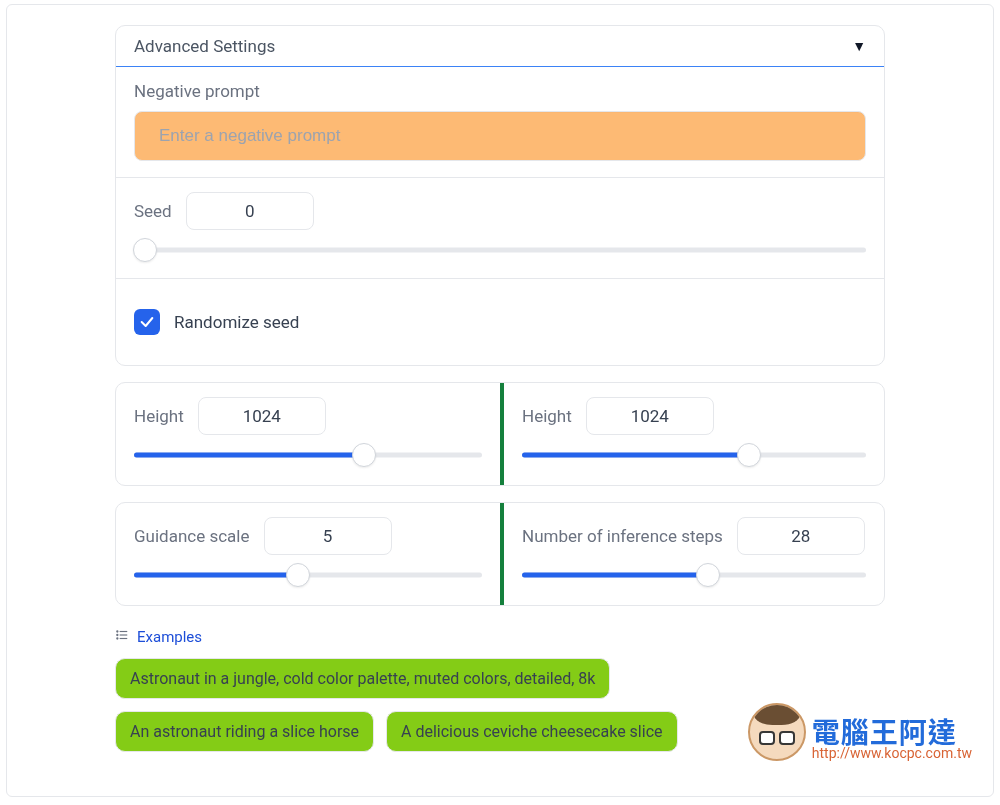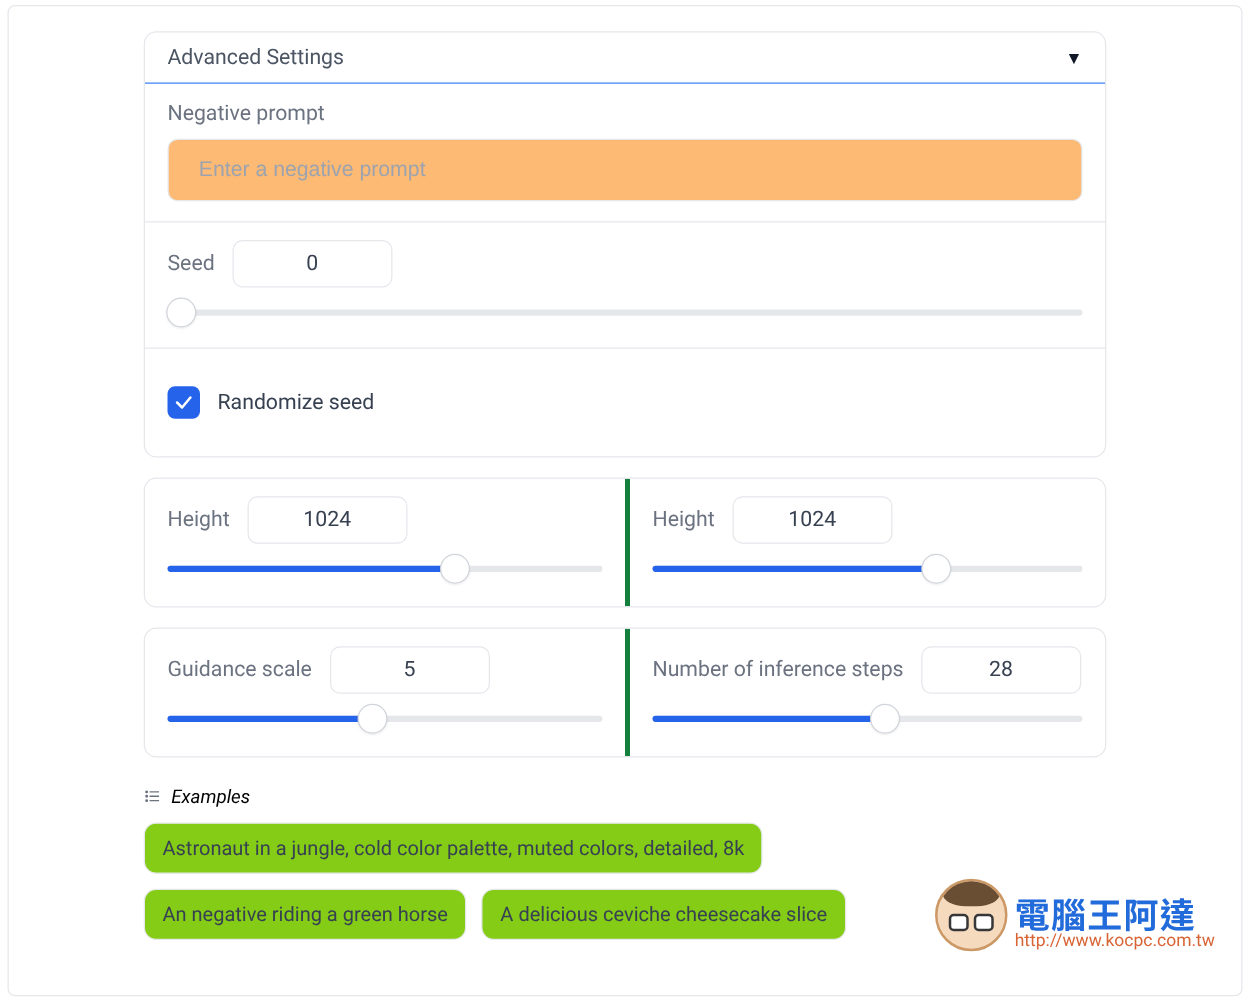--- a/index.html
+++ b/index.html
@@ -146,26 +146,24 @@
   .panel2 {
     border: 1px solid #e5e7eb;
     border-radius: 10px;
     margin: 16px 108px 0 108px;
     overflow: hidden;
     background:#fff;
   }
   .panel2 .grid2 { border-top: none; }
   .examples-header {
     display: flex;
-    align-items: center;
     gap: 8px;
     margin: 22px 108px 12px 108px;
-    color: #000000;
+    color: #1d4ed8;
     font-size: 15px;
-    font-style: italic;
   }
   .examples-header .list-icon svg { width: 14px; height: 14px; display:block; }
   .chips {
     margin: 0 108px;
     display: flex;
     flex-wrap: wrap;
     gap: 12px;
   }
   .chips.row2 { margin-top: 12px; }
   .chip {
@@ -320,21 +318,21 @@
           <circle cx="4" cy="12" r="1"></circle>
           <circle cx="4" cy="18" r="1"></circle>
         </svg>
     </span>
     <span>Examples</span>
   </div>
   <div class="chips">
     <div class="chip">Astronaut in a jungle, cold color palette, muted colors, detailed, 8k</div>
   </div>
   <div class="chips row2">
-    <div class="chip">An negative riding a green horse</div>
+    <div class="chip">An astronaut riding a slice horse</div>
     <div class="chip">A delicious ceviche cheesecake slice</div>
   </div>
 
 </div>
 
 <div class="watermark">
   <div class="face">
     <div class="hair"></div>
     <div class="glasses">
         <span></span>

